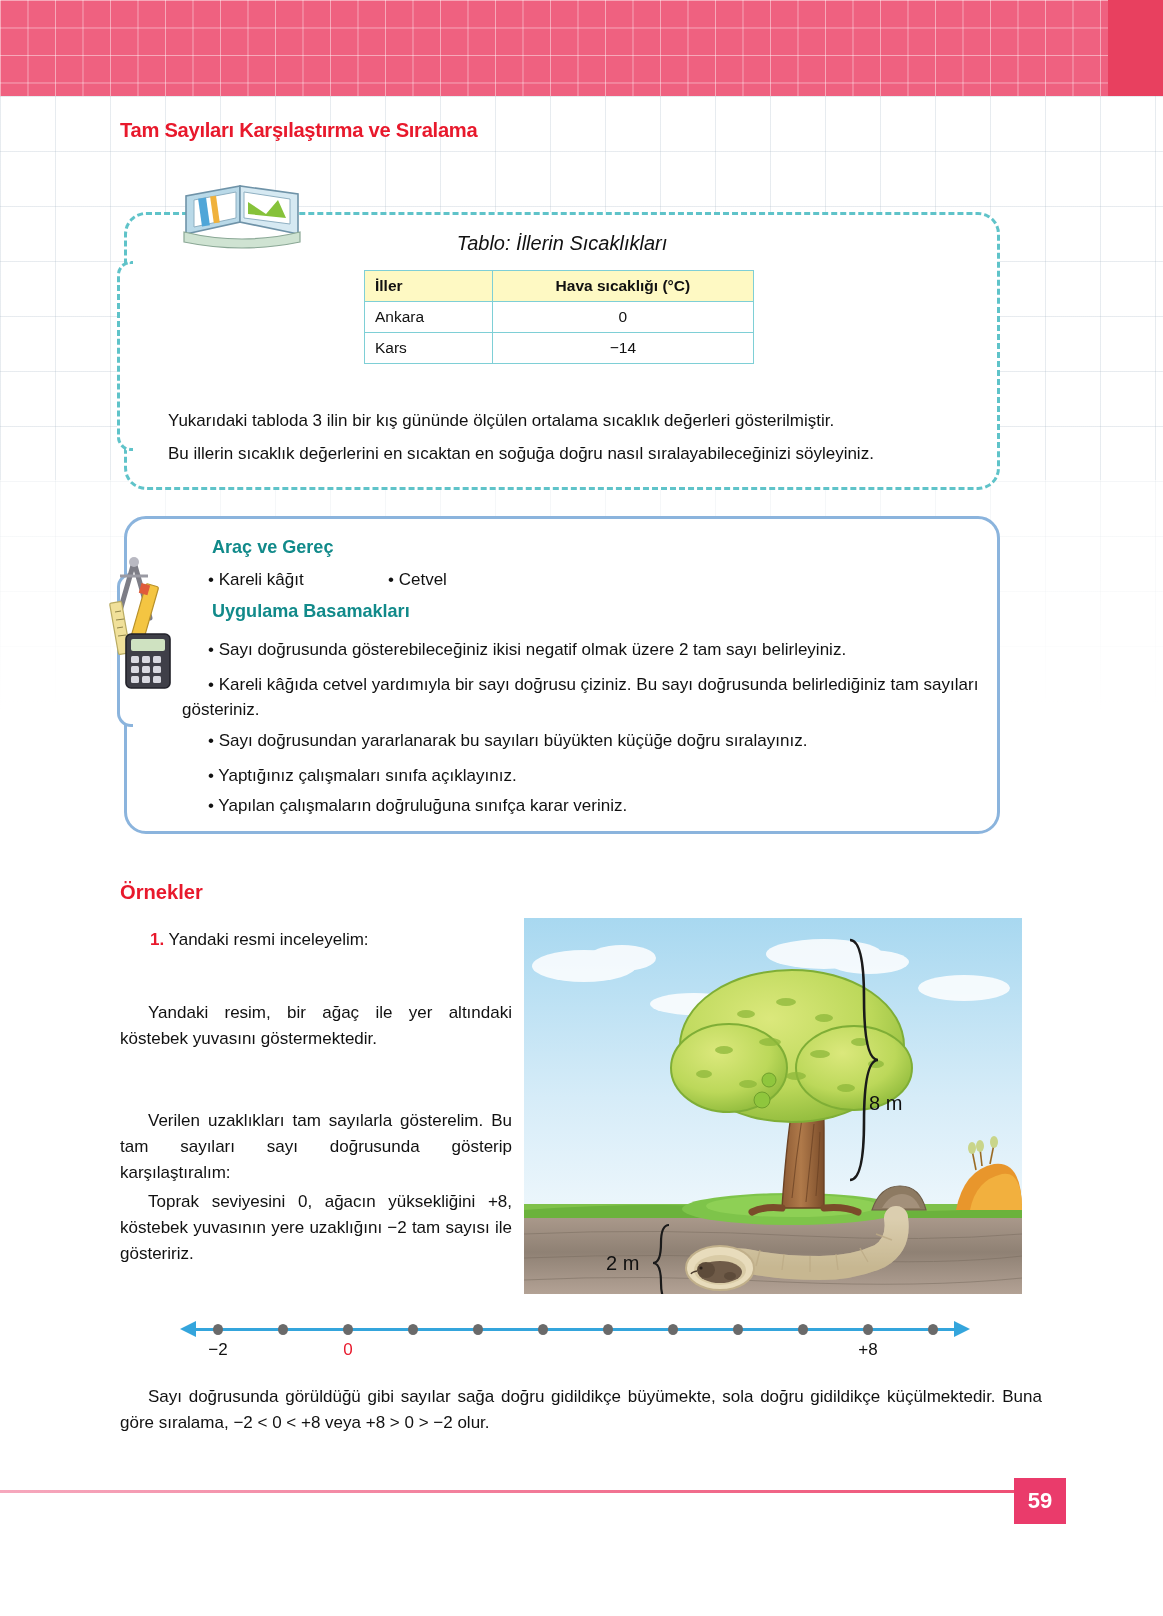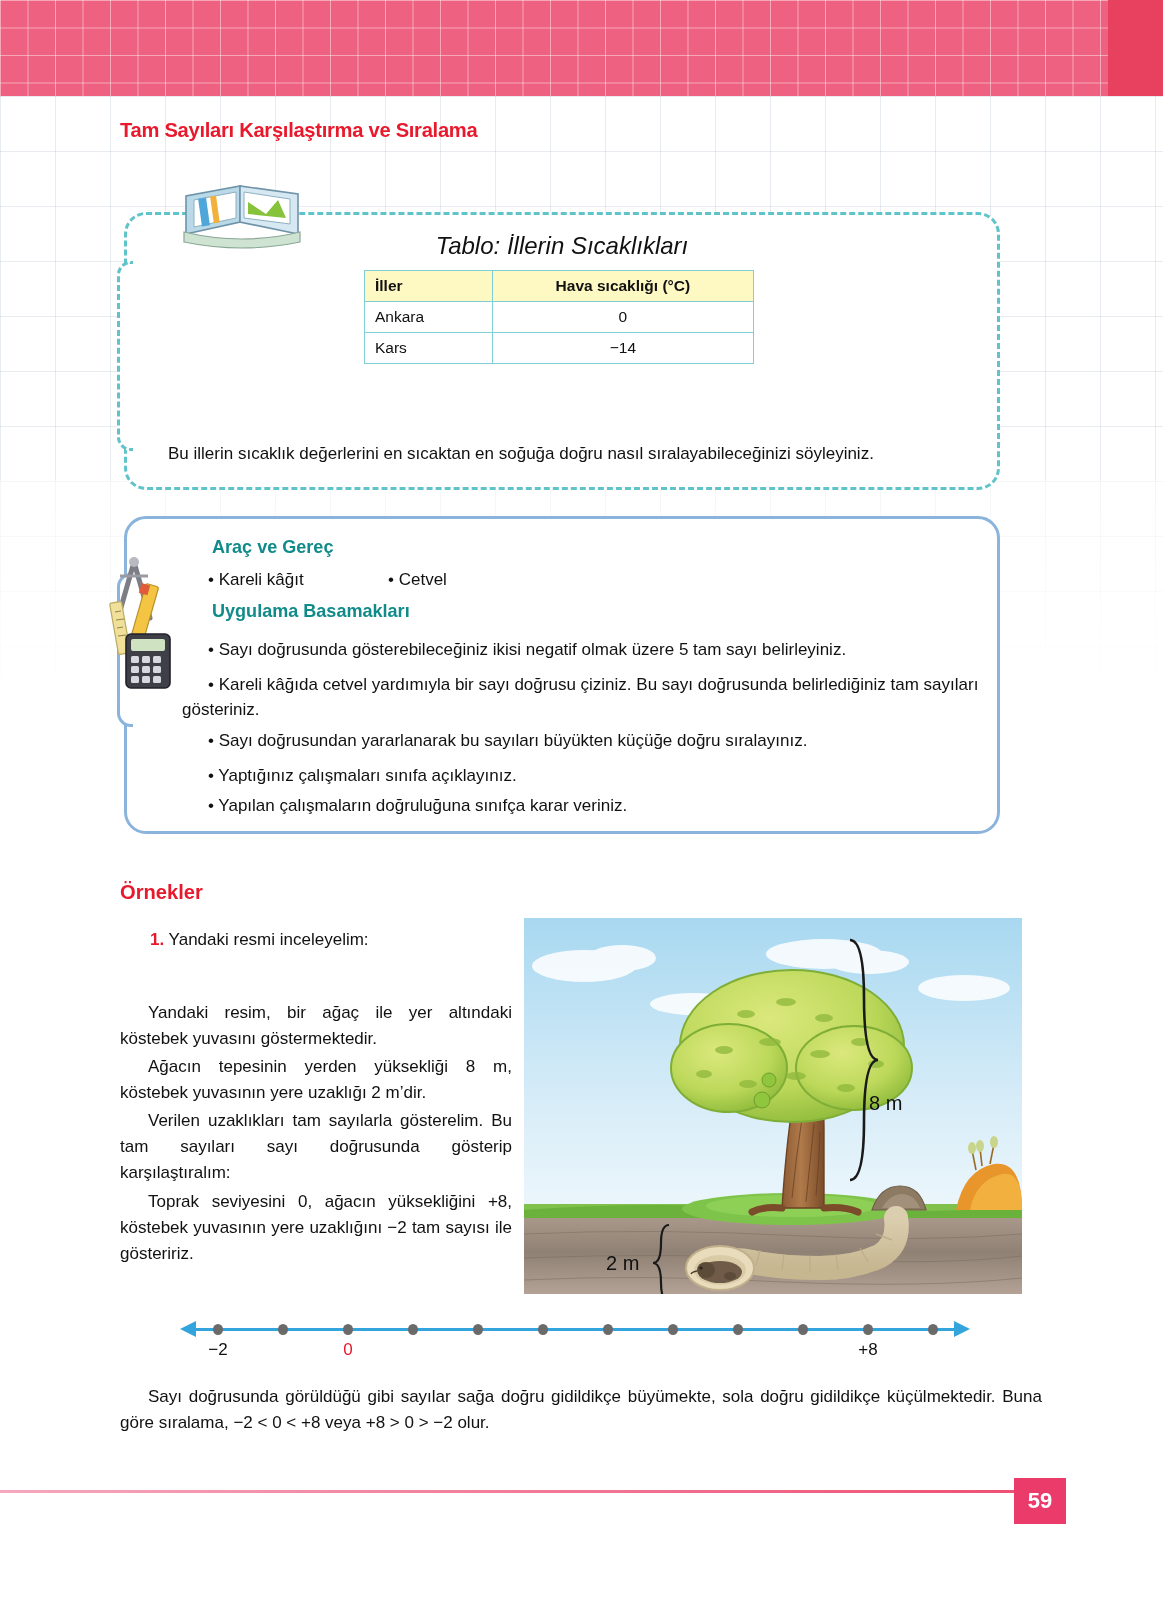--- a/index.html
+++ b/index.html
@@ -68,21 +68,21 @@
     border-radius: 14px 0 0 14px;
     background: #fff;
   }
 
   
   .book-icon { position: absolute; left: 182px; top: 172px; width: 120px; height: 78px; }
 
   
   .tbl-caption {
     position: absolute; left: 124px; top: 232px; width: 876px;
-    text-align: center; font-style: italic; font-size: 24px; color: #111;
+    text-align: center; font-style: italic; font-size: 20px; color: #111;
   }
   table.temps {
     position: absolute; left: 364px; top: 270px;
     border-collapse: collapse; width: 390px;
     font-size: 15.5px; color: #111;
     background: #fff;
   }
   table.temps th, table.temps td {
     border: 1px solid #7ecfd6;
     padding: 6px 10px; height: 31px;
@@ -230,20 +230,21 @@
         <td class="c1">Ankara</td>
         <td class="c2">0</td>
       </tr>
       <tr>
         <td class="c1">Kars</td>
         <td class="c2">−14</td>
       </tr>
     </tbody>
   </table>
 
+  <div class="para p-tbl-1">Yukarıdaki tabloda 3 ilin bir kış gününde ölçülen ortalama sıcaklık değerleri gösterilmiştir.</div>
   <div class="para p-tbl-2">Bu illerin sıcaklık değerlerini en sıcaktan en soğuğa doğru nasıl sıralayabileceğinizi söyleyiniz.</div>
 
   <div class="box-solid">
     <div class="inner-tab"></div>
   </div>
 
   <svg class="tools-icon" viewBox="0 0 86 140">
     <path d="M30 6 L14 62 M30 6 L46 62" stroke="#7d7d86" stroke-width="5" fill="none" stroke-linecap="round"></path>
     <circle cx="30" cy="6" r="5" fill="#b9b9c2"></circle>
     <path d="M16 20 L44 20" stroke="#9a9aa3" stroke-width="3"></path>
@@ -269,34 +270,33 @@
         <rect x="38" y="120" width="8" height="7" rx="1.5"></rect>
         <rect x="49" y="120" width="8" height="7" rx="1.5"></rect>
     </g>
   </svg>
 
   <div class="teal-head h-arac">Araç ve Gereç</div>
   <div class="bullet-line bl-1">• Kareli kâğıt</div>
   <div class="bullet-line bl-1b">• Cetvel</div>
 
   <div class="teal-head h-uyg">Uygulama Basamakları</div>
-  <div class="bullet-line bl-2">• Sayı doğrusunda gösterebileceğiniz ikisi negatif olmak üzere 5 tam sayı belirleyiniz.</div>
+  <div class="bullet-line bl-2">• Sayı doğrusunda gösterebileceğiniz ikisi negatif olmak üzere 2 tam sayı belirleyiniz.</div>
   <div class="bullet-line bl-3"><span class="ind"></span><span>• Kareli kâğıda cetvel yardımıyla bir sayı doğrusu çiziniz. Bu sayı doğrusunda belirlediğiniz tam sayıları gösteriniz.</span></div>
   <div class="bullet-line bl-4">• Sayı doğrusundan yararlanarak bu sayıları büyükten küçüğe doğru sıralayınız.</div>
   <div class="bullet-line bl-5">• Yaptığınız çalışmaları sınıfa açıklayınız.</div>
   <div class="bullet-line bl-6">• Yapılan çalışmaların doğruluğuna sınıfça karar veriniz.</div>
 
   <div class="ornekler">Örnekler</div>
   <div class="ex-num-line">
     <span class="num">1.</span>
     <span>Yandaki resmi inceleyelim:</span>
   </div>
 
   <div class="lcol lc-1"><span class="ind"></span><span>Yandaki resim, bir ağaç ile yer altındaki köstebek yuvasını göstermektedir.</span></div>
-  <div class="lcol lc-2"><span class="ind"></span><span>Ağacın tepesinin yerden yüksekliği 8 m, köstebek yuvasının yere uzaklığı 2 m’dir.</span></div>
   <div class="lcol lc-3"><span class="ind"></span><span>Verilen uzaklıkları tam sayılarla gösterelim. Bu tam sayıları sayı doğrusunda gösterip karşılaştıralım:</span></div>
   <div class="lcol lc-4"><span class="ind"></span><span>Toprak seviyesini 0, ağacın yüksekliğini +8, köstebek yuvasının yere uzaklığını −2 tam sayısı ile gösteririz.</span></div>
 
   <div class="illus">
     <svg width="498" height="376" viewBox="0 0 498 376">
       <defs>
         <linearGradient id="sky" x1="0" y1="0" x2="0" y2="1">
           <stop offset="0%" stop-color="#a8d8f0"></stop>
           <stop offset="60%" stop-color="#d6ecf8"></stop>
           <stop offset="100%" stop-color="#eef7fc"></stop>

